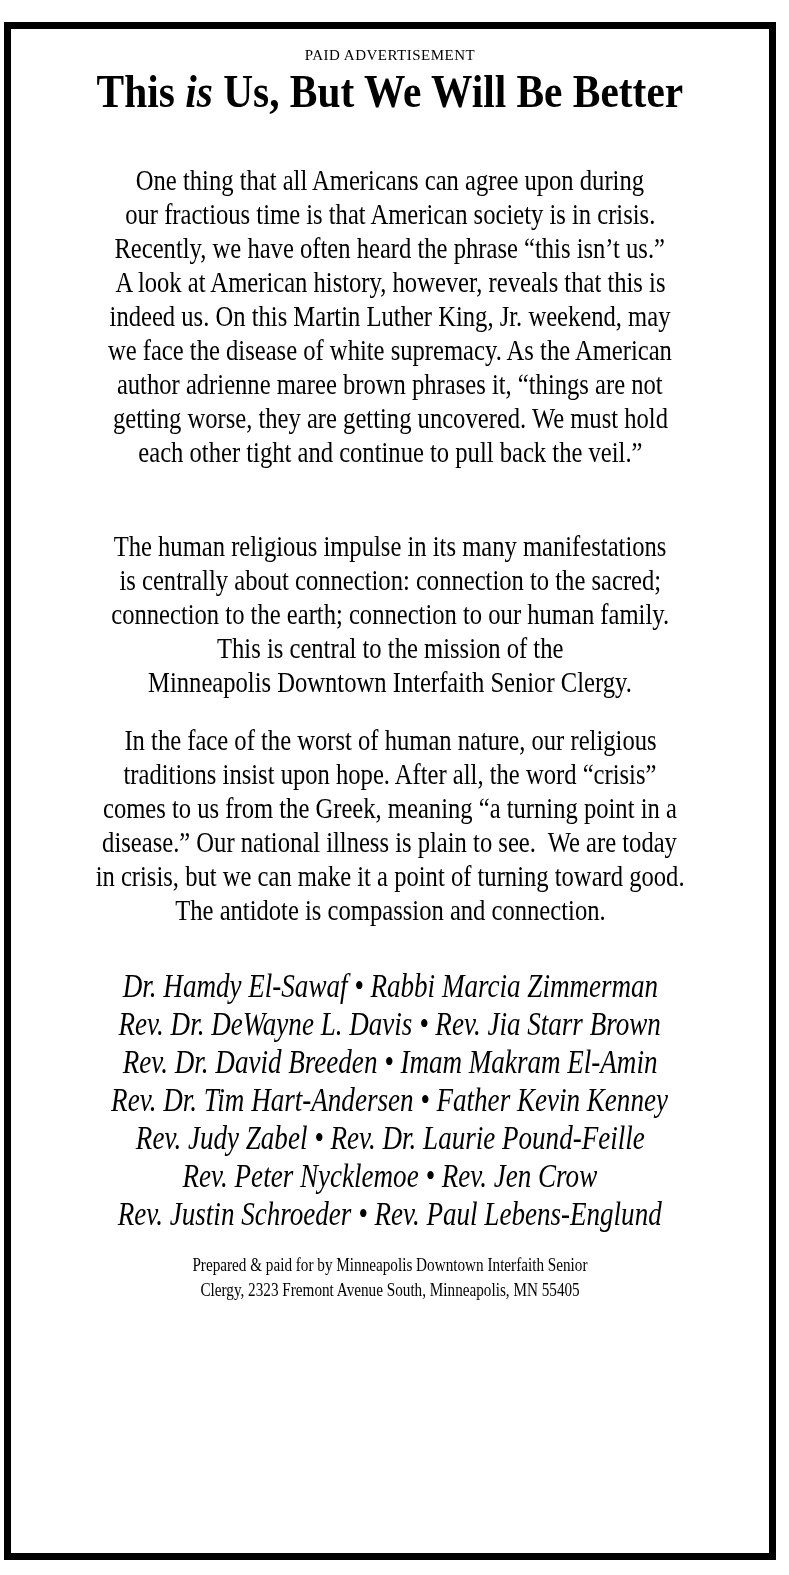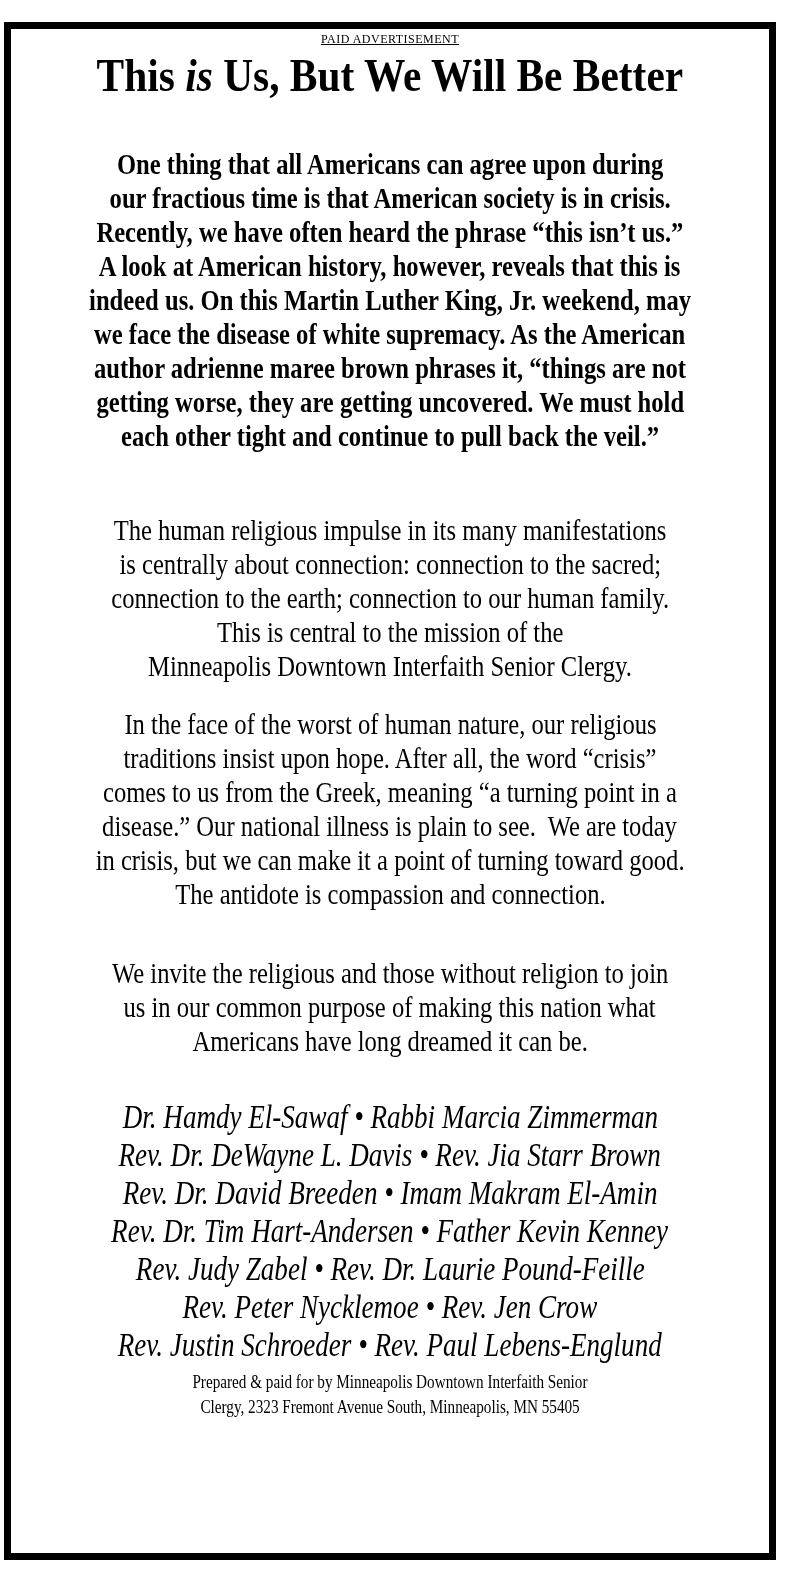--- a/index.html
+++ b/index.html
@@ -12,46 +12,45 @@
   .frame {
     position: absolute; left: 4px; top: 22px;
     width: 772px; height: 1538px;
     border: 7px solid #000000;
     box-sizing: border-box;
     display: flex; flex-direction: column; align-items: center;
     overflow: hidden;
     background: #ffffff;
   }
   .kicker {
-    margin-top: 1px;
-    font-size: 12px; line-height: 18px; letter-spacing: 0.5px;
+    margin-top: 17px;
+    font-size: 15px; line-height: 18px; letter-spacing: 0.5px;
     white-space: pre;
-    text-decoration: underline;
   }
   .title {
     margin: 1px 0 0 0;
     font-size: 46px; line-height: 54px; font-weight: 700;
     white-space: nowrap;
     transform: scaleX(0.9);
   }
   .title em { font-style: italic; }
   .para, .signed, .names, .footer {
     display: flex; flex-direction: column; align-items: center;
   }
   .line { white-space: pre; transform: scaleX(0.82); }
   .para .line { font-size: 30px; line-height: 34px; }
-  .p1 { margin-top: 44px; font-weight: bold; }
+  .p1 { margin-top: 44px; }
   .p2 { margin-top: 60px; }
   .p3 { margin-top: 24px; }
   .p4 { margin-top: 45px; }
   .signed { margin-top: 42px; }
   .signed .line { font-style: italic; font-size: 33px; line-height: 43px; }
   .names { margin-top: 40px; }
   .names .line { font-style: italic; font-size: 33px; line-height: 38px; }
-  .footer { margin-top: 5px; }
+  .footer { margin-top: 19px; }
   .footer .line { font-size: 19px; line-height: 25px; transform: scaleX(0.8); }
 </style>
 </head>
 <body>
 
 <div class="page">
   <div class="frame">
 
     <div class="kicker">PAID ADVERTISEMENT</div>
 
@@ -79,25 +78,20 @@
 
     <div class="para p3">
       <div class="line">In the face of the worst of human nature, our religious</div>
       <div class="line">traditions insist upon hope. After all, the word “crisis”</div>
       <div class="line">comes to us from the Greek, meaning “a turning point in a</div>
       <div class="line">disease.” Our national illness is plain to see.  We are today</div>
       <div class="line">in crisis, but we can make it a point of turning toward good.</div>
       <div class="line">The antidote is compassion and connection.</div>
     </div>
 
-    <div class="para p4">
-      <div class="line">We invite the religious and those without religion to join</div>
-      <div class="line">us in our common purpose of making this nation what</div>
-      <div class="line">Americans have long dreamed it can be.</div>
-    </div>
 
 
     <div class="names">
       <div class="line">Dr. Hamdy El-Sawaf • Rabbi Marcia Zimmerman</div>
       <div class="line">Rev. Dr. DeWayne L. Davis • Rev. Jia Starr Brown</div>
       <div class="line">Rev. Dr. David Breeden • Imam Makram El-Amin</div>
       <div class="line">Rev. Dr. Tim Hart-Andersen • Father Kevin Kenney</div>
       <div class="line">Rev. Judy Zabel • Rev. Dr. Laurie Pound-Feille</div>
       <div class="line">Rev. Peter Nycklemoe • Rev. Jen Crow</div>
       <div class="line">Rev. Justin Schroeder • Rev. Paul Lebens-Englund</div>

